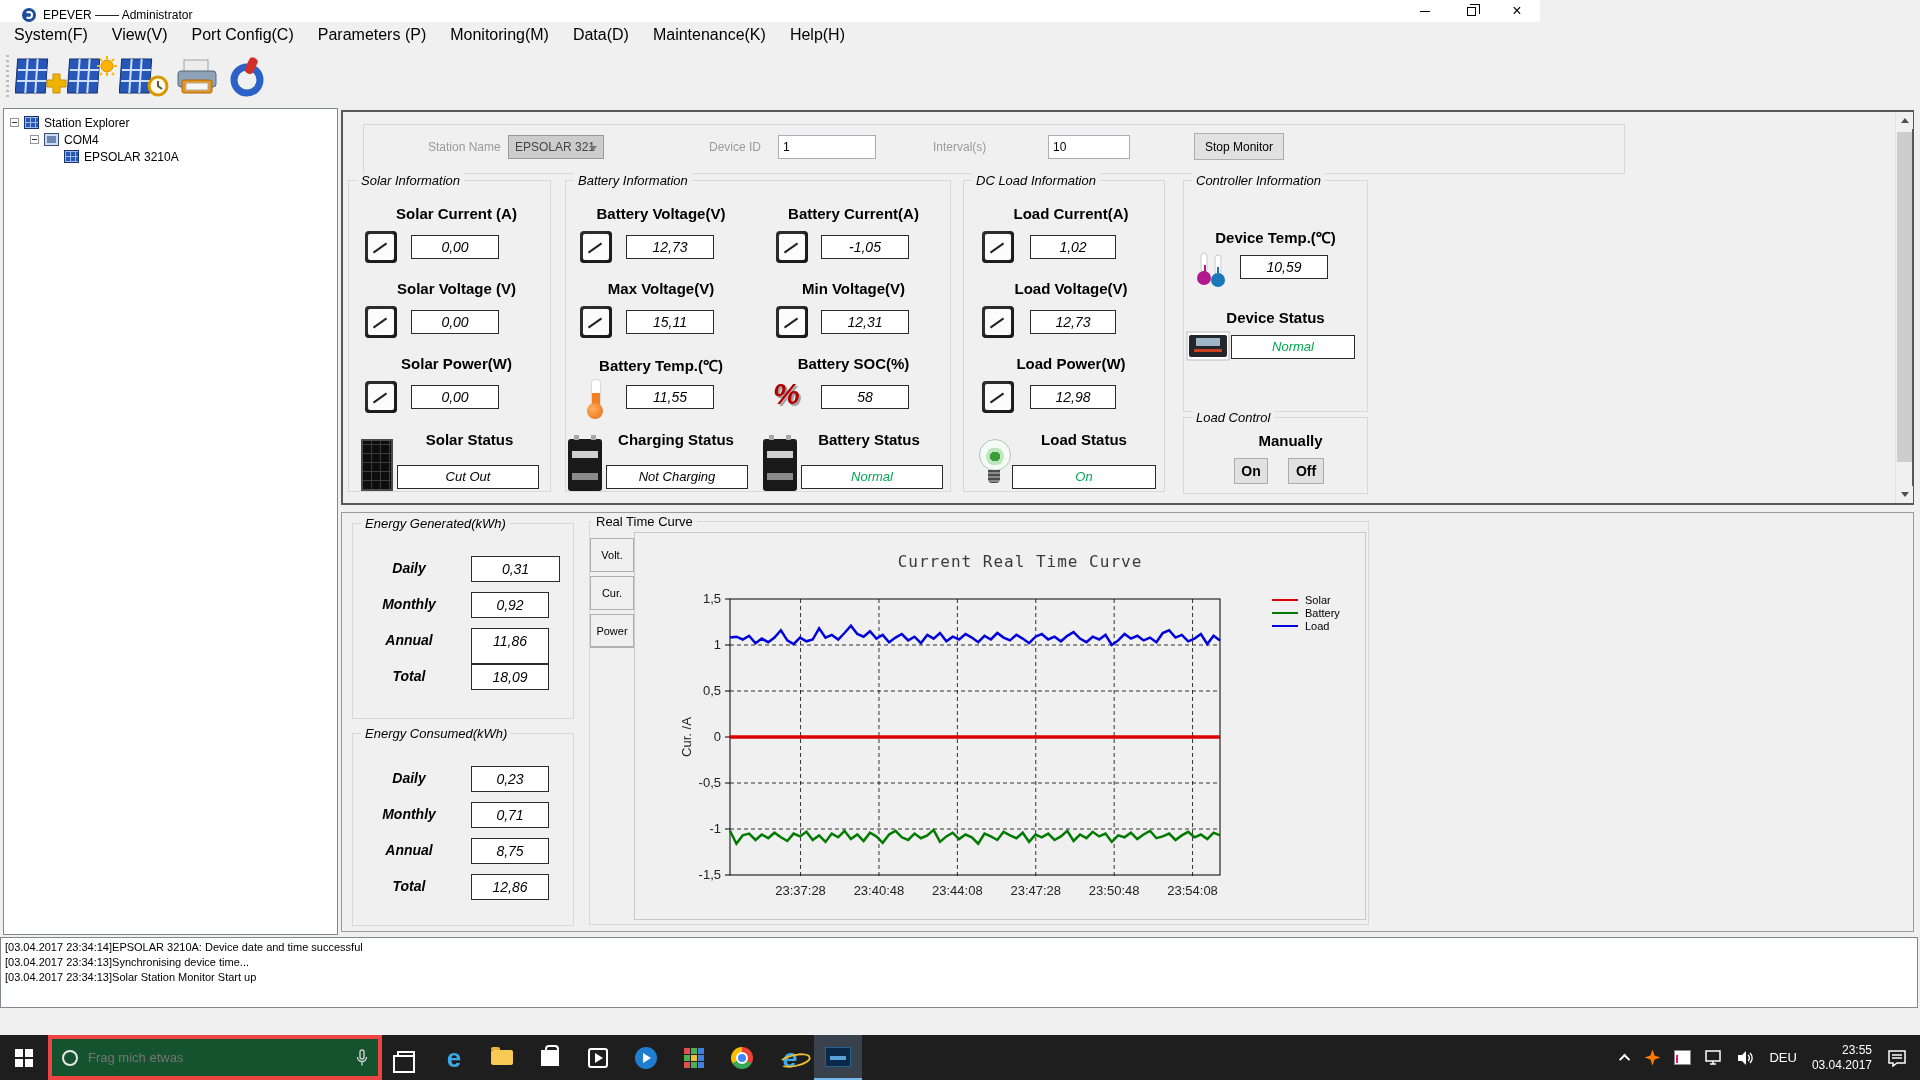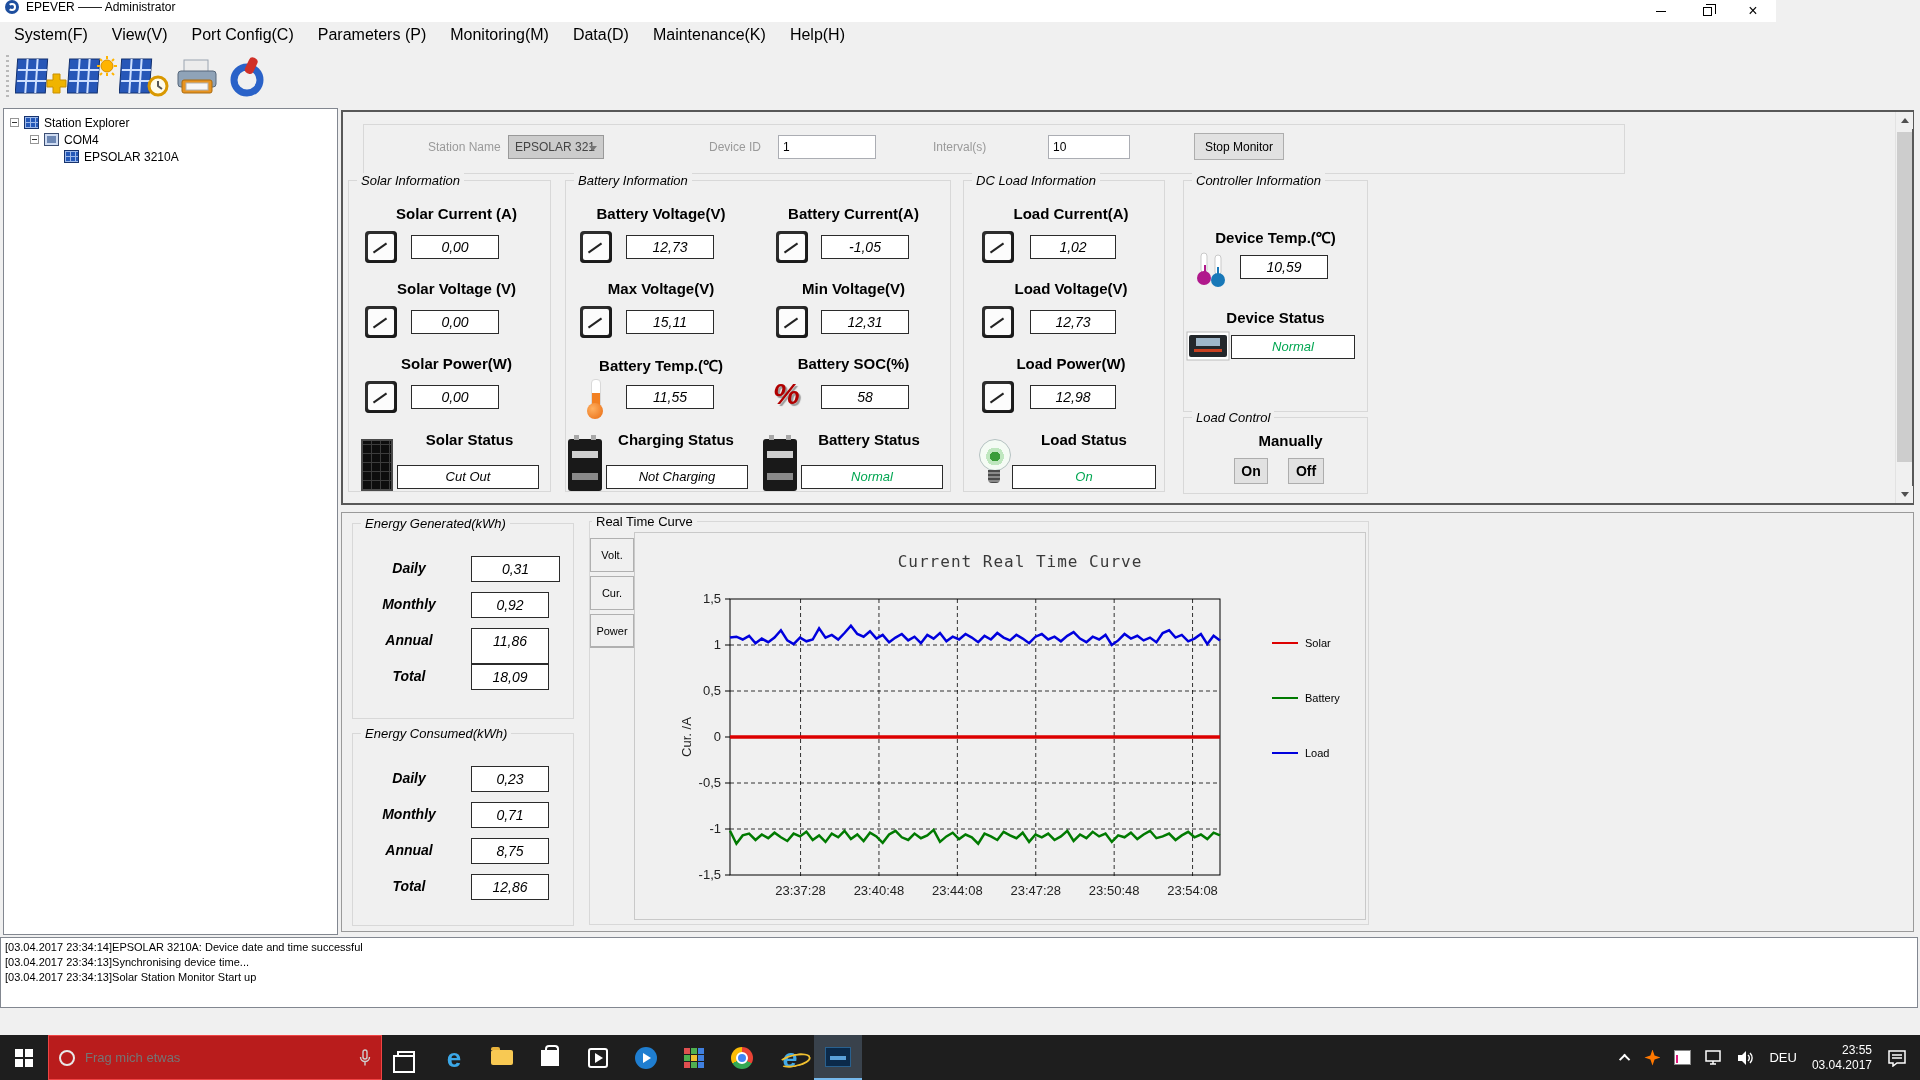--- a/index.html
+++ b/index.html
@@ -1,20 +1,20 @@
 <!DOCTYPE html>
 <html><head>
 <meta charset="utf-8">
 <style>
   * { margin:0; padding:0; box-sizing:border-box; }
   body { font-family:"Liberation Sans",sans-serif; }
   #app { position:relative; width:1920px; height:1080px; background:#f0f0f0; overflow:hidden; font-size:12px; color:#000; }
 
   
-  .titlebar { position:absolute; left:0; top:0; width:1776px; height:22px; background:#fff; display:flex; align-items:flex-start; }
+  .titlebar { position:absolute; left:0; top:0; width:1540px; height:22px; background:#fff; display:flex; align-items:flex-end;padding-left:17px; }
   .app-logo { width:14px; height:14px; border-radius:50%; background:#1d4e9e; margin-left:5px; position:relative; }
   .app-logo::after { content:""; position:absolute; inset:3px; border-radius:50%; border:2px solid #fff; border-left-color:transparent; }
   .title-text { margin-left:7px; font-size:12px; }
   .win-controls { position:absolute; right:0; top:0; height:22px; display:flex; }
   .win-btn { width:46px; height:22px; display:flex; align-items:center; justify-content:center; cursor:default; }
   .glyph-min { width:10px; height:1px; background:#000; display:block; }
   .glyph-restore { width:9px; height:9px; border:1px solid #000; position:relative; background:#fff; }
   .glyph-restore::before { content:""; position:absolute; left:2px; top:-4px; width:9px; height:9px; border:1px solid #000; border-bottom:none; border-left:none; }
   .glyph-close { font-size:16px; line-height:16px; }
 
@@ -84,31 +84,31 @@
   
   .en-label { position:absolute; left:0; width:112px; text-align:center; font-weight:bold; font-style:italic; font-size:14px; }
 
   
   .tab { position:absolute; left:0; width:44px; height:34px; border:1px solid #b0b0b0; background:#f0f0f0; font-size:11px; text-align:center; line-height:32px; }
   .chart-area { position:absolute; left:44px; top:10px; width:732px; height:388px; border:1px solid #c9c9c9; }
   .chart-title { position:absolute; left:150px; top:30px; width:560px; text-align:center; font-family:"DejaVu Sans Mono",monospace; font-size:16px; color:#3a3a3a; letter-spacing:1px; }
   #curve-svg { position:absolute; left:85px; top:62px; }
   #curve-svg text { font-family:"Liberation Sans",sans-serif; fill:#222; }
   .legend { position:absolute; left:682px; top:72px; }
-  .legend-row { display:flex; align-items:center; height:12px; margin-bottom:1px;margin-top:43px; }
+  .legend-row { display:flex; align-items:center; height:12px; margin-bottom:1px; }
   .legend-swatch { width:26px; height:2px; margin-right:7px; }
   .legend-label { font-size:11px; }
 
   
   .log { position:absolute; left:0; top:937px; width:1918px; height:71px; background:#fff; border:1px solid #828790; padding:2px 4px; font-size:11px; line-height:15px; }
 
   
   .taskbar { position:absolute; left:0; top:1035px; width:1920px; height:45px; background:#1e1e1e; display:flex; align-items:center; color:#fff; }
   .tb-start { width:48px; height:45px; display:flex; align-items:center; justify-content:center; }
-  .tb-search { width:334px; height:45px; background:#b91c1c; border:1px solid #ef4444; display:flex; align-items:center; padding:12px 10px; }
+  .tb-search { width:334px; height:45px; background:#14532d; border:4px solid #ef4444; display:flex; align-items:center; padding:12px 10px; }
   .search-ring { width:16px; height:16px; border:2px solid #e8e8e8; border-radius:50%; margin-right:10px; flex:none; }
   .tb-search input { flex:1; background:transparent; border:none; outline:none; color:#d0d0d0; font-size:13px; font-family:"Liberation Sans",sans-serif; }
   .tb-icon { width:48px; height:45px; display:flex; align-items:center; justify-content:center; }
   .tb-icon.active { background:#39424c; border-bottom:2px solid #76b9ed; }
   .folder-glyph { width:22px; height:15px; background:#f8c953; border-radius:2px; position:relative; }
   .folder-glyph::before { content:""; position:absolute; left:0; top:-3px; width:9px; height:3px; background:#e8b23c; border-radius:2px 2px 0 0; }
   .edge-e { font-size:26px; font-weight:bold; color:#3ba8e8; line-height:26px; }
   .ie-e { font-size:26px; font-weight:bold; font-style:italic; color:#42aae8; line-height:26px; position:relative; }
   .ie-e::after { content:""; position:absolute; left:-4px; top:9px; width:28px; height:9px; border:2px solid #f0c030; border-radius:50%; transform:rotate(-12deg); border-left-color:transparent; }
   .grid-glyph { width:20px; height:20px; display:grid; grid-template-columns:repeat(3,1fr); gap:1px; }

